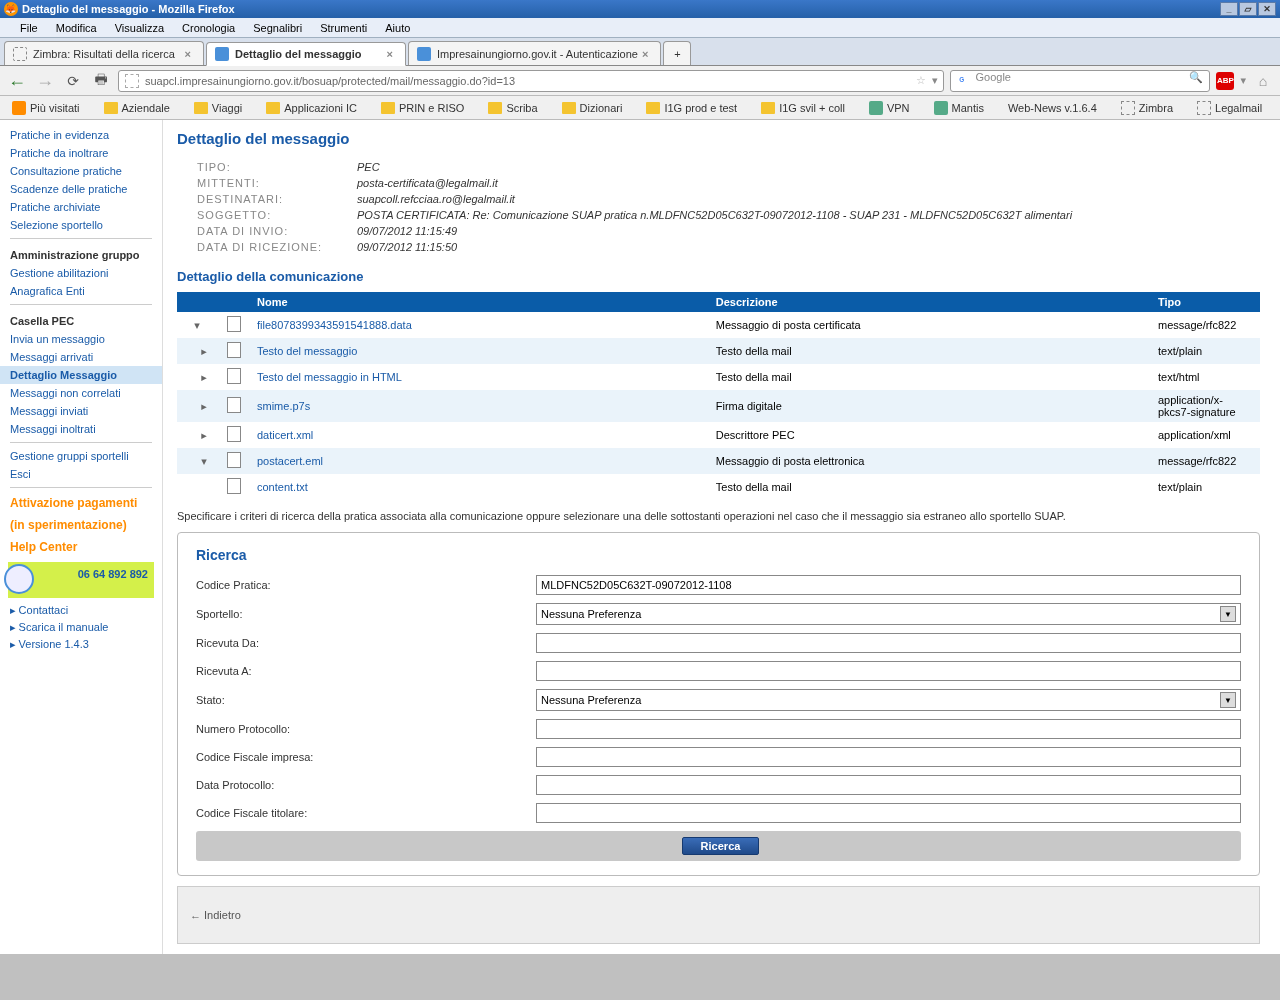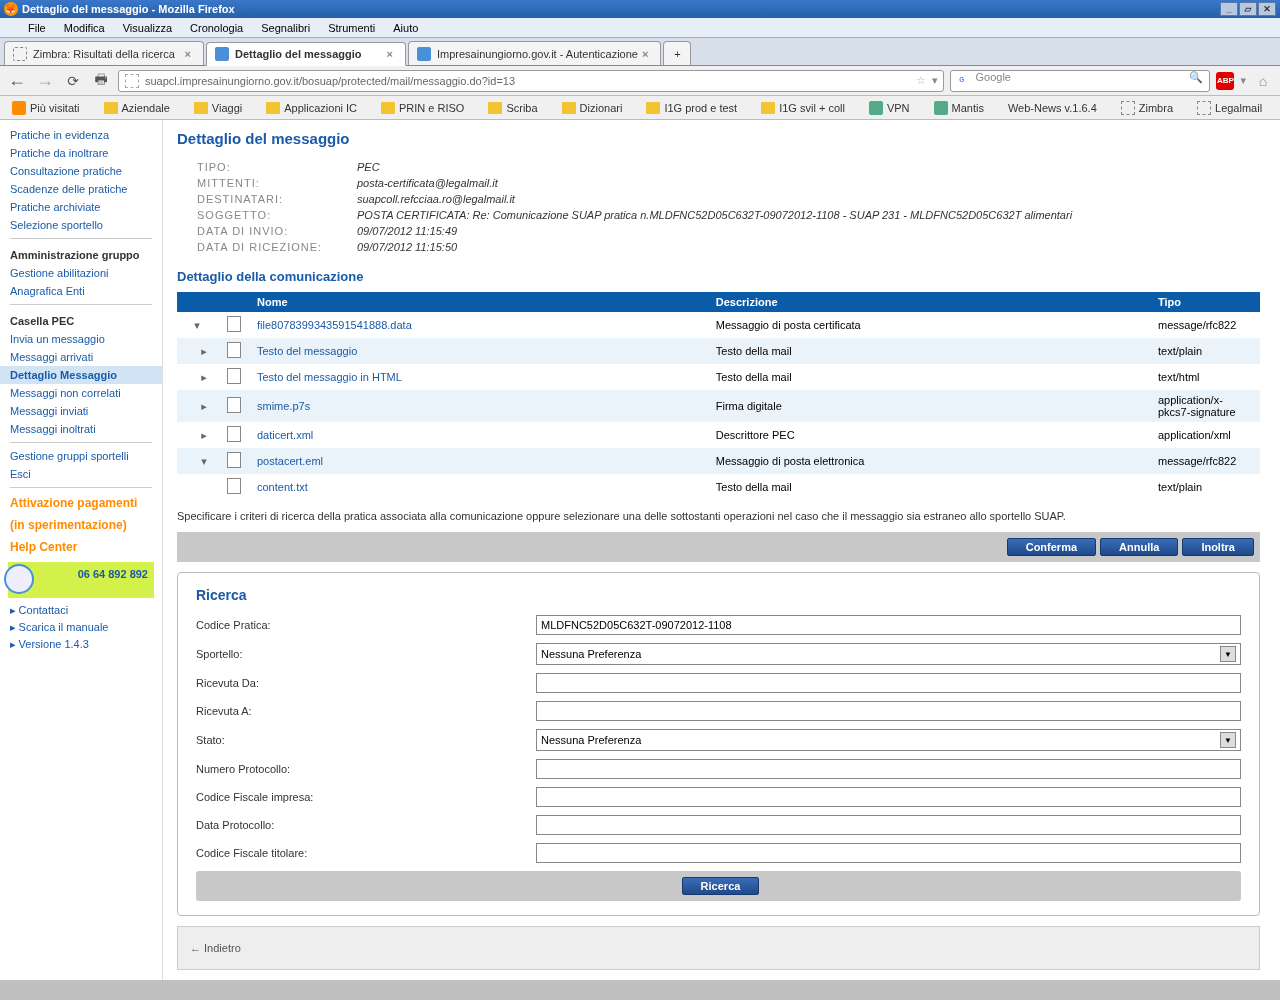--- a/index.html
+++ b/index.html
@@ -3,21 +3,21 @@
 <meta charset="utf-8">
 <style>
 * { margin:0; padding:0; box-sizing:border-box; font-family:"Segoe UI",Tahoma,Arial,sans-serif; font-size:11px; }
 body { background:#c0c0c0; }
 
 
 .titlebar { background:linear-gradient(#3a77c8,#2560a8); color:#fff; height:18px; display:flex; align-items:center; padding:0 4px; font-size:11px; font-weight:bold; }
 .titlebar .ff-icon { width:14px;height:14px;background:#ff9500;border-radius:50%;margin-right:4px;display:inline-flex;align-items:center;justify-content:center;color:#fff;font-size:9px;}
 .titlebar .winbtns { margin-left:auto; display:flex; gap:1px; }
 .titlebar .winbtns span { width:18px;height:14px;background:#b8c8e0;border:1px solid #5a7aa8;display:inline-flex;align-items:center;justify-content:center;font-size:9px;color:#333;}
-.menubar { background:#e8eef8; height:20px; display:flex; align-items:center; padding:0 20px; gap:2px; border-bottom:1px solid #a0b0c0;}
+.menubar { background:#e8eef8; height:20px; display:flex; align-items:center; padding:0 12px; gap:2px; border-bottom:1px solid #a0b0c0;}
 .menubar span { padding:2px 8px; cursor:default; }
 .tabbar { background:#d8e0ec; height:28px; display:flex; align-items:flex-end; padding:0 4px; border-bottom:1px solid #888;}
 .tab { background:#f4f4f4;border:1px solid #999;border-bottom:none;border-radius:4px 4px 0 0;height:24px;display:flex;align-items:center;padding:0 8px;margin-right:2px;min-width:200px;position:relative;font-size:11px;color:#333;}
 .tab.active { background:#fff;font-weight:bold;border-bottom:1px solid #fff;margin-bottom:-1px;}
 .tab .tabicon { width:14px;height:14px;margin-right:6px;background:#4a90d9;border-radius:2px;}
 .tab .tabicon.dashed { background:none;border:1px dashed #888;}
 .tab .close { margin-left:auto;color:#888;font-weight:bold;padding:0 4px;}
 .tab.new { min-width:28px;width:28px;justify-content:center;}
 .navbar { background:#f0f0f0;height:30px;display:flex;align-items:center;padding:0 6px;gap:6px;border-bottom:1px solid #bbb;}
 .navbar .navbtn { width:22px;height:22px;display:inline-flex;align-items:center;justify-content:center;color:#555;font-size:14px;}
@@ -74,21 +74,21 @@
 
 .panel { border:1px solid #bbb;border-radius:4px;padding:14px 18px;margin-bottom:10px;}
 .panel .ph { color:#1a5ba8;font-size:14px;font-weight:bold;margin-bottom:12px;}
 .frow { display:flex;align-items:center;margin-bottom:8px;}
 .frow label { width:340px;color:#333;font-size:11px;}
 .frow input[type=text] { flex:1;border:1px solid #888;height:20px;padding:0 4px;font-size:11px;}
 .frow .sel { flex:1;border:1px solid #888;height:22px;padding:1px 4px;font-size:11px;background:#fff;display:flex;align-items:center;justify-content:space-between;}
 .frow .sel .dd { width:16px;height:16px;background:#ddd;border:1px solid #888;display:inline-flex;align-items:center;justify-content:center;font-size:8px;}
 .searchbar { background:#c8c8c8;padding:6px;text-align:center;border-radius:3px;}
 
-.backbar { background:#eee;border:1px solid #ccc;padding:15px 12px;color:#555;font-size:11px;}
+.backbar { background:#eee;border:1px solid #ccc;padding:22px 12px;color:#555;font-size:11px;}
 </style>
 </head>
 <body>
 
 <div class="titlebar">
   <span class="ff-icon">🦊</span>
   <span>Dettaglio del messaggio - Mozilla Firefox</span>
   <div class="winbtns">
     <span>_</span>
     <span>▱</span>
@@ -331,21 +331,20 @@
           <tr class="odd">
             <td class="exp" style="padding-left:34px"><span></span></td>
             <td class="ico"><span></span></td>
             <td class="nm"><a href="#">content.txt</a></td>
             <td>Testo della mail</td>
             <td>text/plain</td>
           </tr>
         </tbody>
     </table>
     <div class="note">Specificare i criteri di ricerca della pratica associata alla comunicazione oppure selezionare una delle sottostanti operazioni nel caso che il messaggio sia estraneo allo sportello SUAP.</div>
-    <div class="btnbar" id="btnbar"><button class="btn">Conferma</button><button class="btn">Annulla</button><button class="btn">Inoltra</button></div>
     <div class="panel">
       <div class="ph">Ricerca</div>
       <div id="ricfields">
           <div class="frow">
             <label>Codice Pratica:</label>
             <input type="text" value="MLDFNC52D05C632T-09072012-1108" style="">
           </div>
           <div class="frow">
             <label>Sportello:</label>
             <div class="sel">

